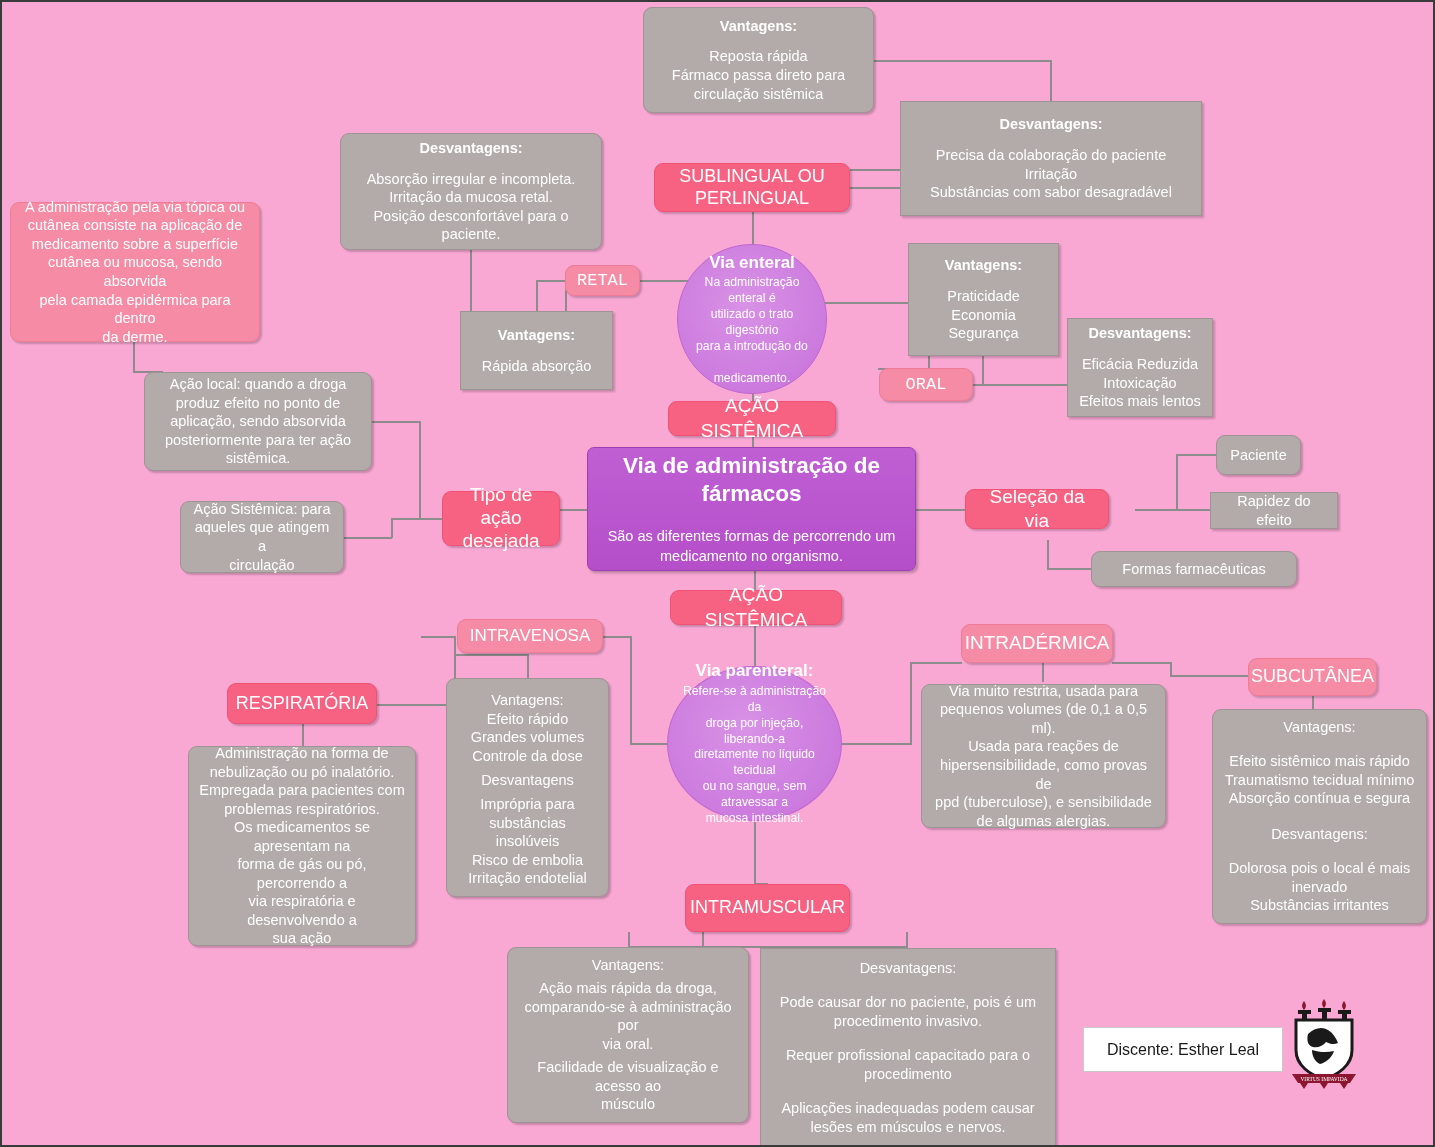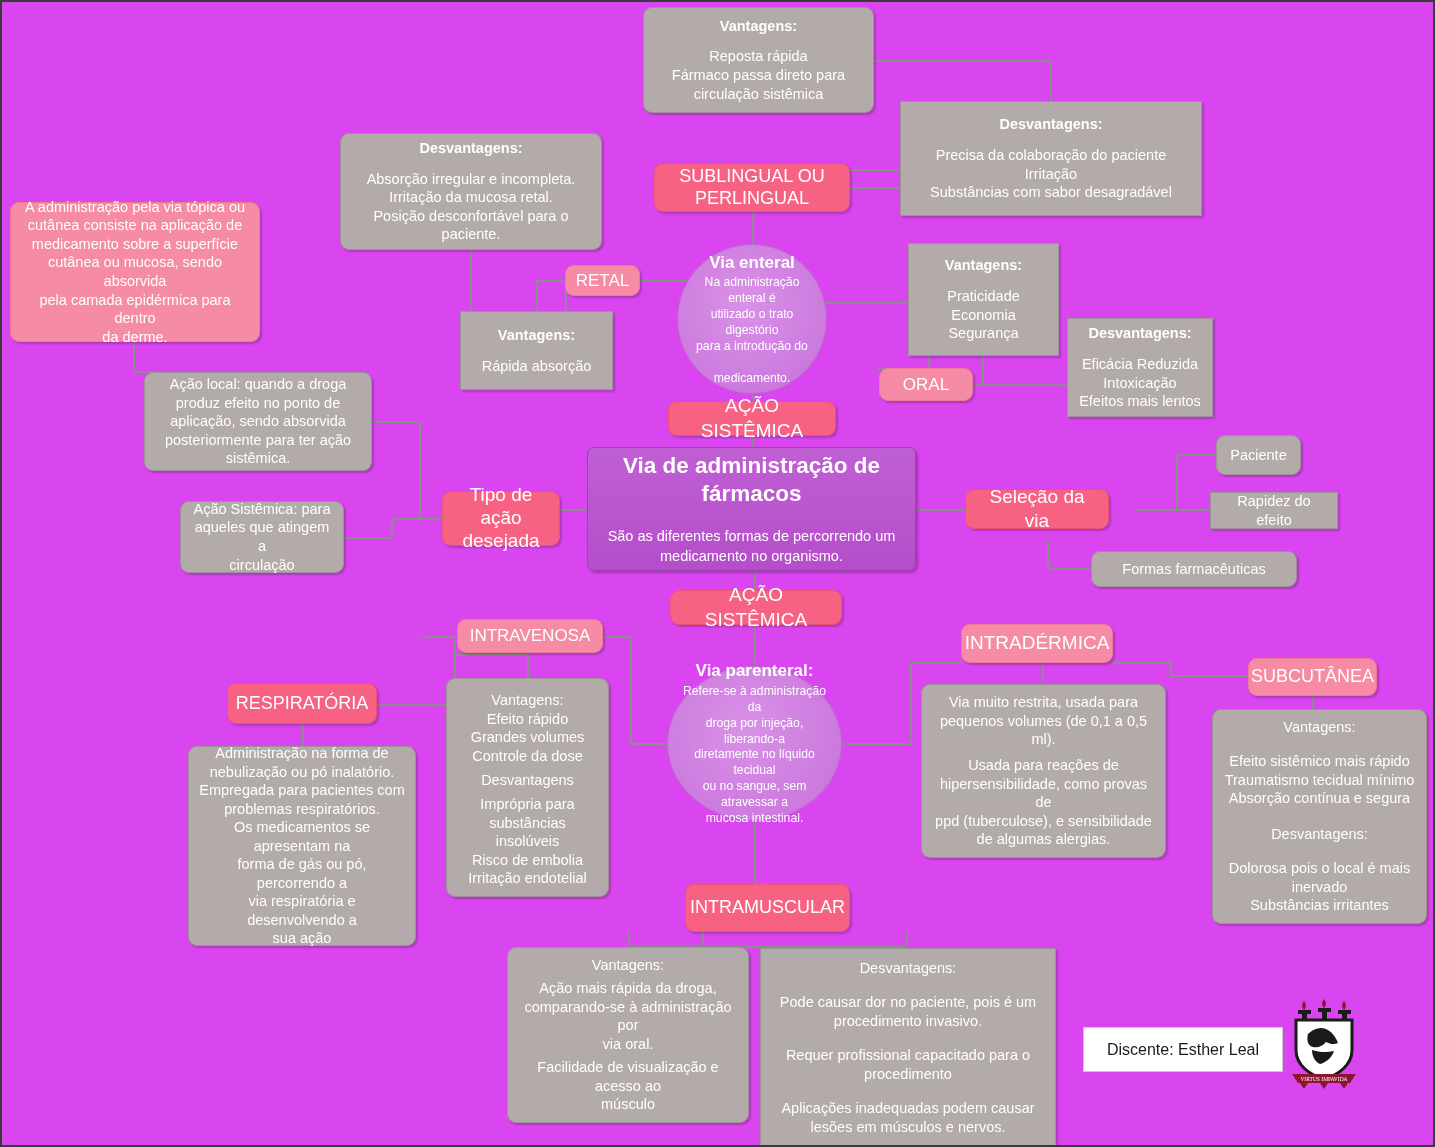--- a/index.html
+++ b/index.html
@@ -5,21 +5,21 @@
   html, body {
     margin: 0;
     padding: 0;
     background: #ffffff;
     font-family: "Liberation Sans", sans-serif;
   }
   #canvas {
     position: relative;
     width: 1435px;
     height: 1147px;
-    background: #d946ef;
+    background: #f9a8d4;
     border: 2px solid #3a3a3a;
     box-sizing: border-box;
     overflow: hidden;
   }
   .node {
     position: absolute;
     box-sizing: border-box;
     display: flex;
     flex-direction: column;
     align-items: center;
@@ -222,21 +222,21 @@
 PERLINGUAL</span>
   </div>
 
   <div class="node grey round" style="left:338px;top:131px;width:262px;height:117px;">
     <div class="hd bold">Desvantagens:</div>
     <div>Absorção irregular e incompleta.
 Irritação da mucosa retal.
 Posição desconfortável para o paciente.</div>
   </div>
 
-  <div class="node pink-desc" style="left:563px;top:263px;width:75px;height:31px;font-size:17px;">
+  <div class="node pink-desc" style="left:563px;top:263px;width:75px;height:31px;font-size:17px;font-family:Liberation Mono, monospace;">
     <span>RETAL</span>
   </div>
 
   <div class="node grey sharp" style="left:458px;top:309px;width:153px;height:79px;">
     <div class="hd bold">Vantagens:</div>
     <div>Rápida absorção</div>
   </div>
 
   <div class="node circle" style="left:675px;top:242px;width:150px;height:150px;">
     <div class="title">Via enteral</div>
@@ -254,21 +254,21 @@
 Segurança</div>
   </div>
 
   <div class="node grey sharp" style="left:1065px;top:316px;width:146px;height:99px;">
     <div class="hd bold">Desvantagens:</div>
     <div>Eficácia Reduzida
 Intoxicação
 Efeitos mais lentos</div>
   </div>
 
-  <div class="node pink-desc" style="left:877px;top:366px;width:94px;height:33px;font-size:17px;">
+  <div class="node pink-desc" style="left:877px;top:366px;width:94px;height:33px;font-size:17px;font-family:Liberation Mono, monospace;">
     <span>ORAL</span>
   </div>
 
   <div class="node pink-strong" style="left:666px;top:399px;width:168px;height:35px;">
     <span>AÇÃO SISTÊMICA</span>
   </div>
 
   <div class="node pink-desc" style="left:8px;top:200px;width:250px;height:140px;">
     <div>A administração pela via tópica ou
 cutânea consiste na aplicação de
@@ -365,21 +365,21 @@
   </div>
 
   <div class="node pink-desc" style="left:959px;top:622px;width:152px;height:39px;font-size:19px;">
     <span>INTRADÉRMICA</span>
   </div>
 
   <div class="node pink-desc" style="left:1246px;top:656px;width:129px;height:38px;font-size:18px;">
     <span>SUBCUTÂNEA</span>
   </div>
 
-  <div class="node grey round" style="left:919px;top:682px;width:245px;height:174px;align-items:flex-end;">
+  <div class="node grey round" style="left:919px;top:682px;width:245px;height:144px;align-items:flex-end;">
     <div>Via muito restrita, usada para
 pequenos volumes (de 0,1 a 0,5 ml).</div>
     <div style="height:18px;"></div>
     <div>Usada para reações de
 hipersensibilidade, como provas de
 ppd (tuberculose), e sensibilidade
 de algumas alergias.</div>
   </div>
 
   <div class="node grey round" style="left:1210px;top:707px;width:215px;height:215px;">

